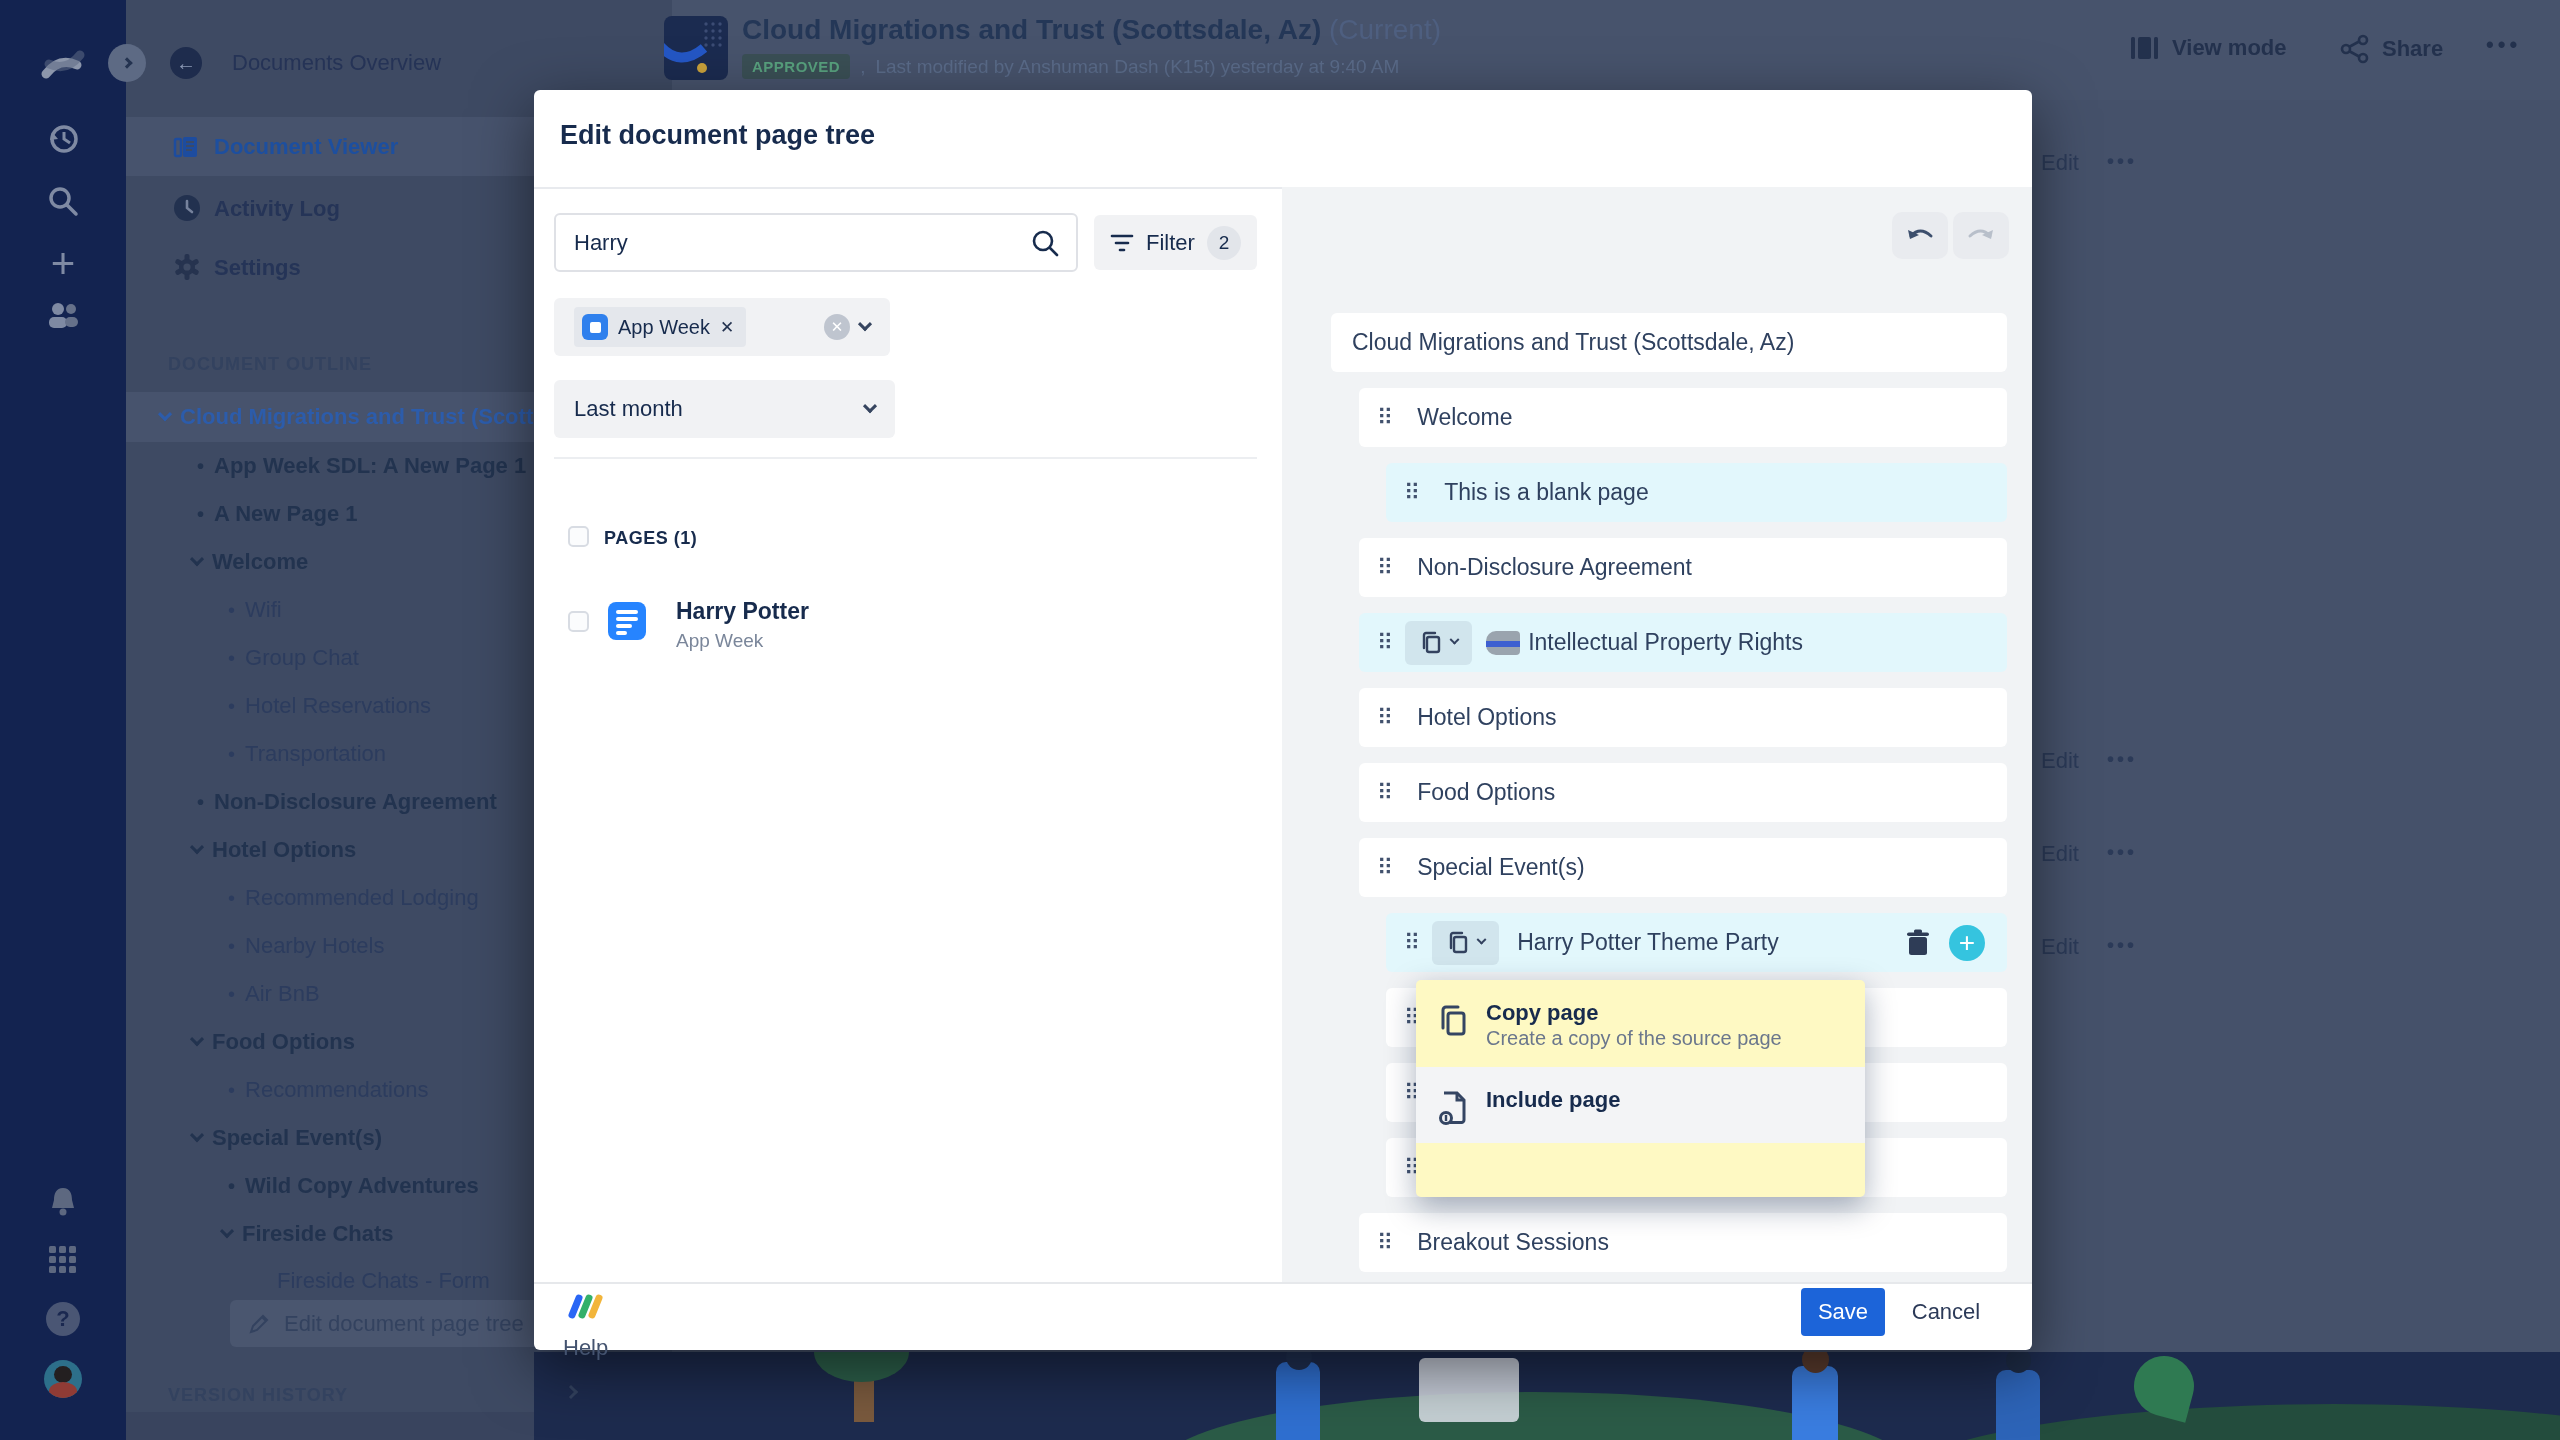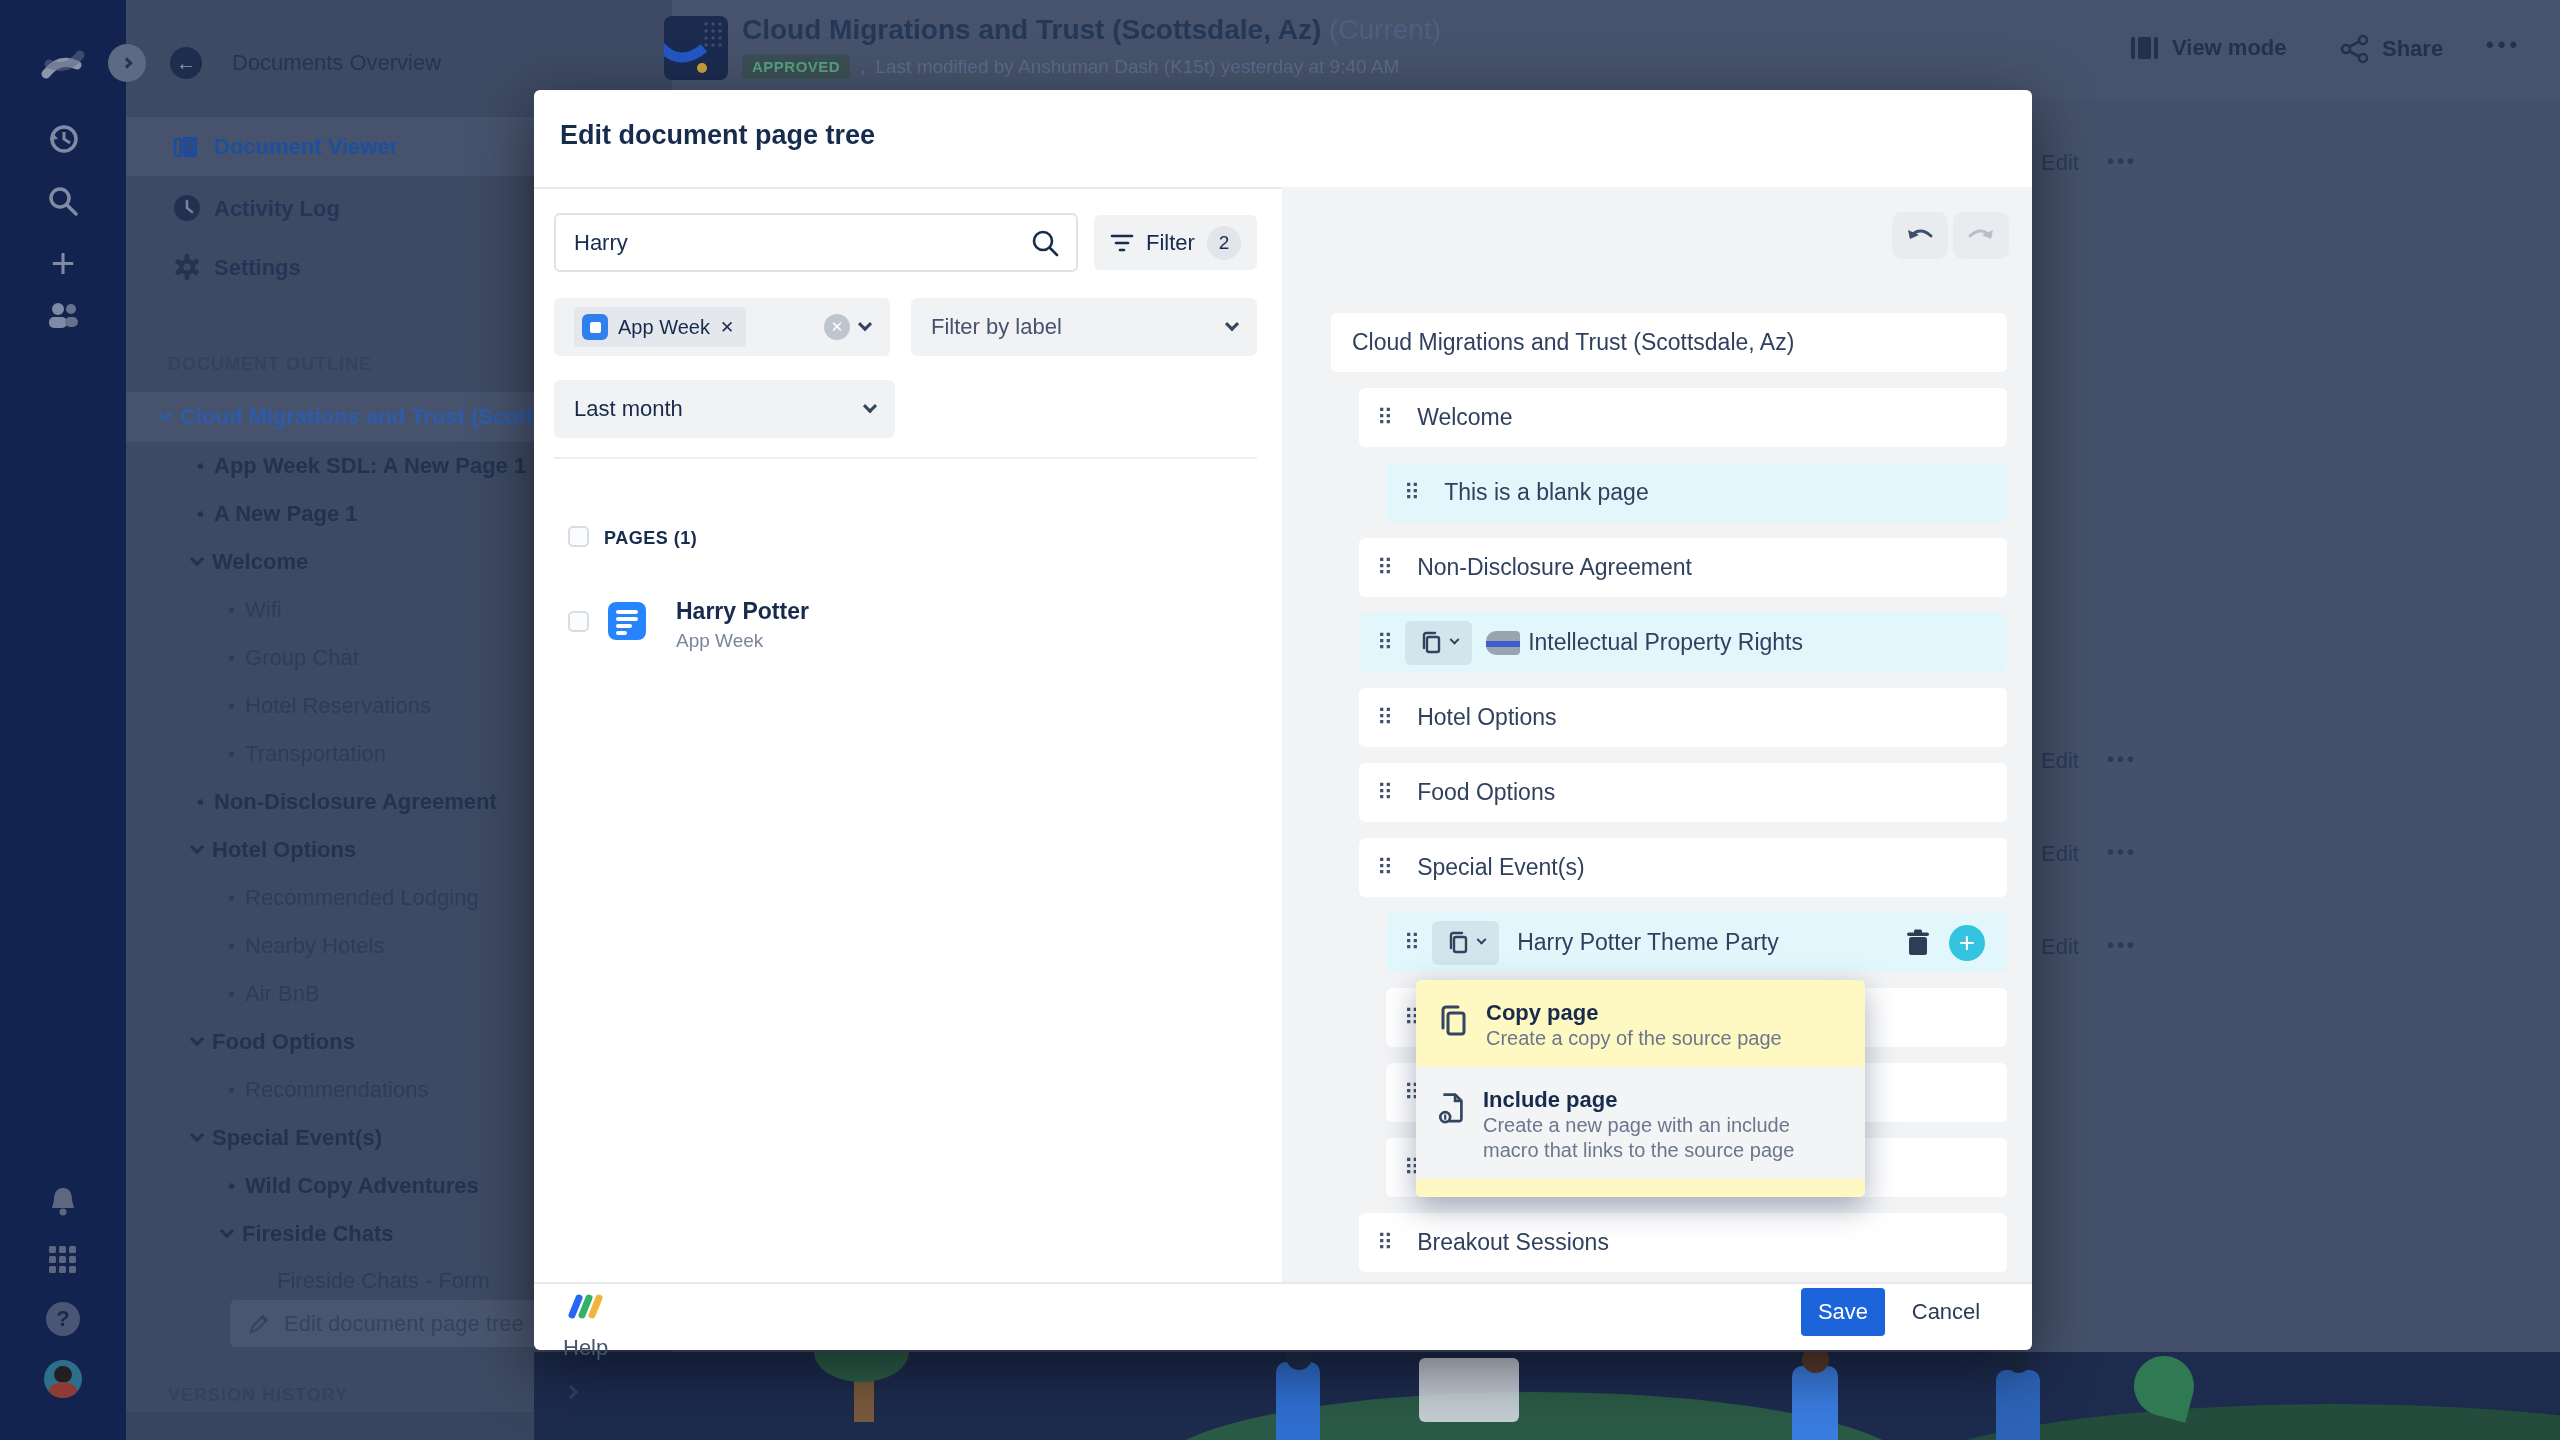--- a/index.html
+++ b/index.html
@@ -391,24 +391,20 @@
         <span style="width:26px;height:26px;border-radius:6px;background:#2f80ed;display:inline-flex;align-items:center;justify-content:center;">
             <span style="width:11px;height:11px;background:#fff;border-radius:2px;"></span>
           </span>
         <span>App Week</span>
         <span class="chip-x">✕</span>
       </span>
       <span class="clear-circle" style="margin-left:auto;">✕</span>
       <span class="chev down" style="color:#36455f;"></span>
     </div>
 
-    <div class="abs select" style="left:377px;top:208px;width:346px;height:58px;">
-      <span class="placeholder">Filter by label</span>
-      <span class="chev down schev"></span>
-    </div>
 
     <div class="abs select" style="left:20px;top:290px;width:341px;height:58px;">
       <span class="value-text">Last month</span>
       <span class="chev down schev"></span>
     </div>
 
     <div class="hdivider" style="left:20px;top:367px;width:703px;background:#eceef1;"></div>
 
     <div class="abs checkbox" style="left:34px;top:436px;"></div>
     <div class="abs pages-label" style="left:70px;top:438px;">PAGES (1)</div>
@@ -534,21 +530,20 @@
         </div>
         <div class="menu-item hover">
           <svg width="30" height="36" viewBox="0 0 30 36" style="margin-top:4px;">
               <path d="M6 2 h13 l7 7 v20 a2.5 2.5 0 0 1 -2.5 2.5 h-12" stroke="#344563" stroke-width="3" fill="none"></path>
               <path d="M19 2 v7 h7" stroke="#344563" stroke-width="3" fill="none"></path>
               <circle cx="8" cy="27" r="5.5" stroke="#344563" stroke-width="3" fill="#f3f4f6"></circle>
               <path d="M8 24 v6" stroke="#344563" stroke-width="2.4"></path>
             </svg>
           <div style="max-width:360px;">
             <div class="mi-title">Include page</div>
-            <div class="mi-desc">Create a new page with an include macro that links to the source page</div>
           </div>
         </div>
       </div>
     </div>
 
     <div class="hdivider" style="left:0;top:1192px;width:1498px;background:#e6e8eb;"></div>
     <div class="abs footer-help" style="left:29px;top:1204px;">
       <span style="display:inline-flex;gap:3px;">
         <span class="kbar" style="background:#2a66f5;"></span>
         <span class="kbar" style="background:#33b06a;"></span>

